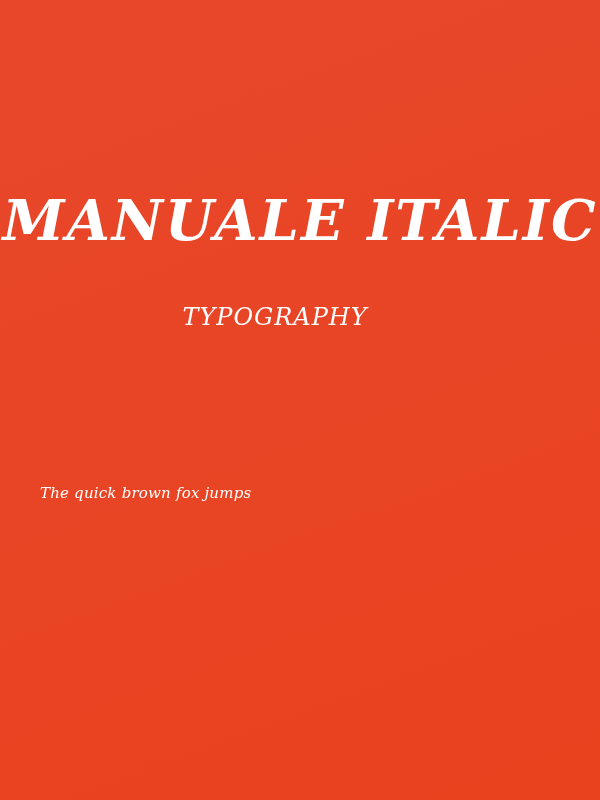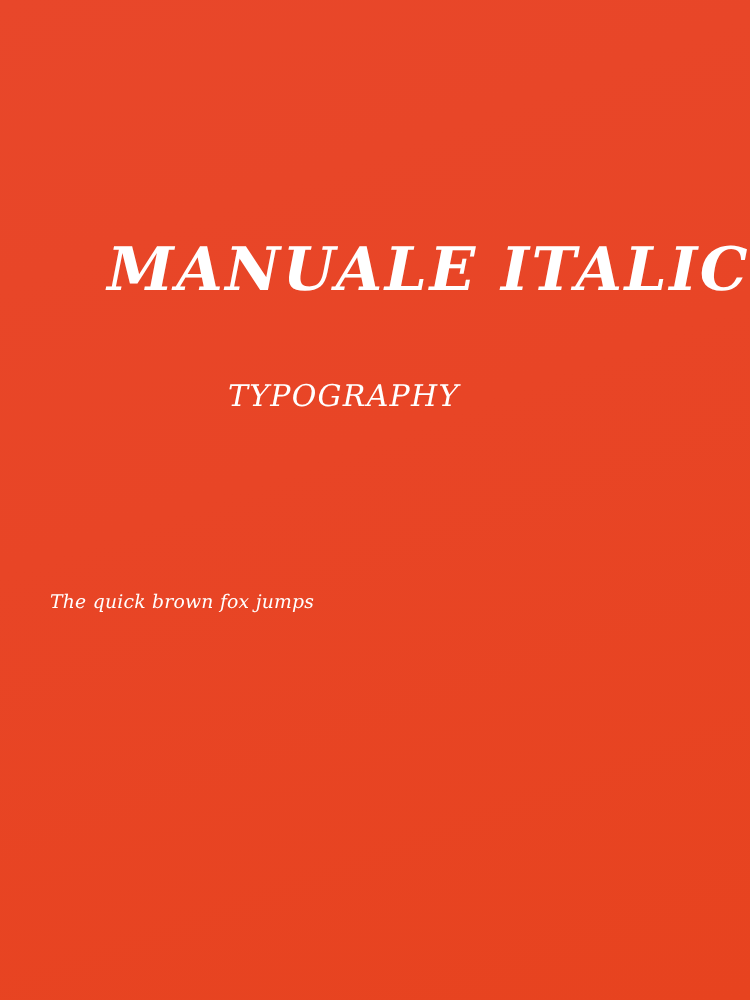--- a/index.html
+++ b/index.html
@@ -18,26 +18,26 @@
     height: 800px;
     box-sizing: border-box;
     background: linear-gradient(160deg, #e8472a 0%, #e84526 45%, #e7431f 100%);
     overflow: hidden;
   }
   .title {
     position: absolute;
     left: 0;
     right: 0;
     top: 190px;
-    text-align: right;
+    text-align: center;
     color: #ffffff;
     font-family: "DejaVu Serif", "Liberation Serif", serif;
     font-style: italic;
     font-weight: bold;
-    font-size: 48px;
+    font-size: 56px;
     letter-spacing: 2px;
     line-height: 1.1;
     white-space: nowrap;
   }
   .subtitle {
     position: absolute;
     left: 0;
     right: 0;
     top: 303px;
     text-align: center;
@@ -47,21 +47,21 @@
     font-weight: normal;
     font-size: 24px;
     letter-spacing: 1px;
     line-height: 1.2;
     
     transform: translateX(-25px);
   }
   .sample {
     position: absolute;
     left: 40px;
-    top: 472px;
+    top: 484px;
     color: #ffffff;
     font-family: "DejaVu Serif", "Liberation Serif", serif;
     font-style: italic;
     font-weight: normal;
     font-size: 15px;
     letter-spacing: 0.2px;
     line-height: 1.3;
   }
 </style>
 </head>

